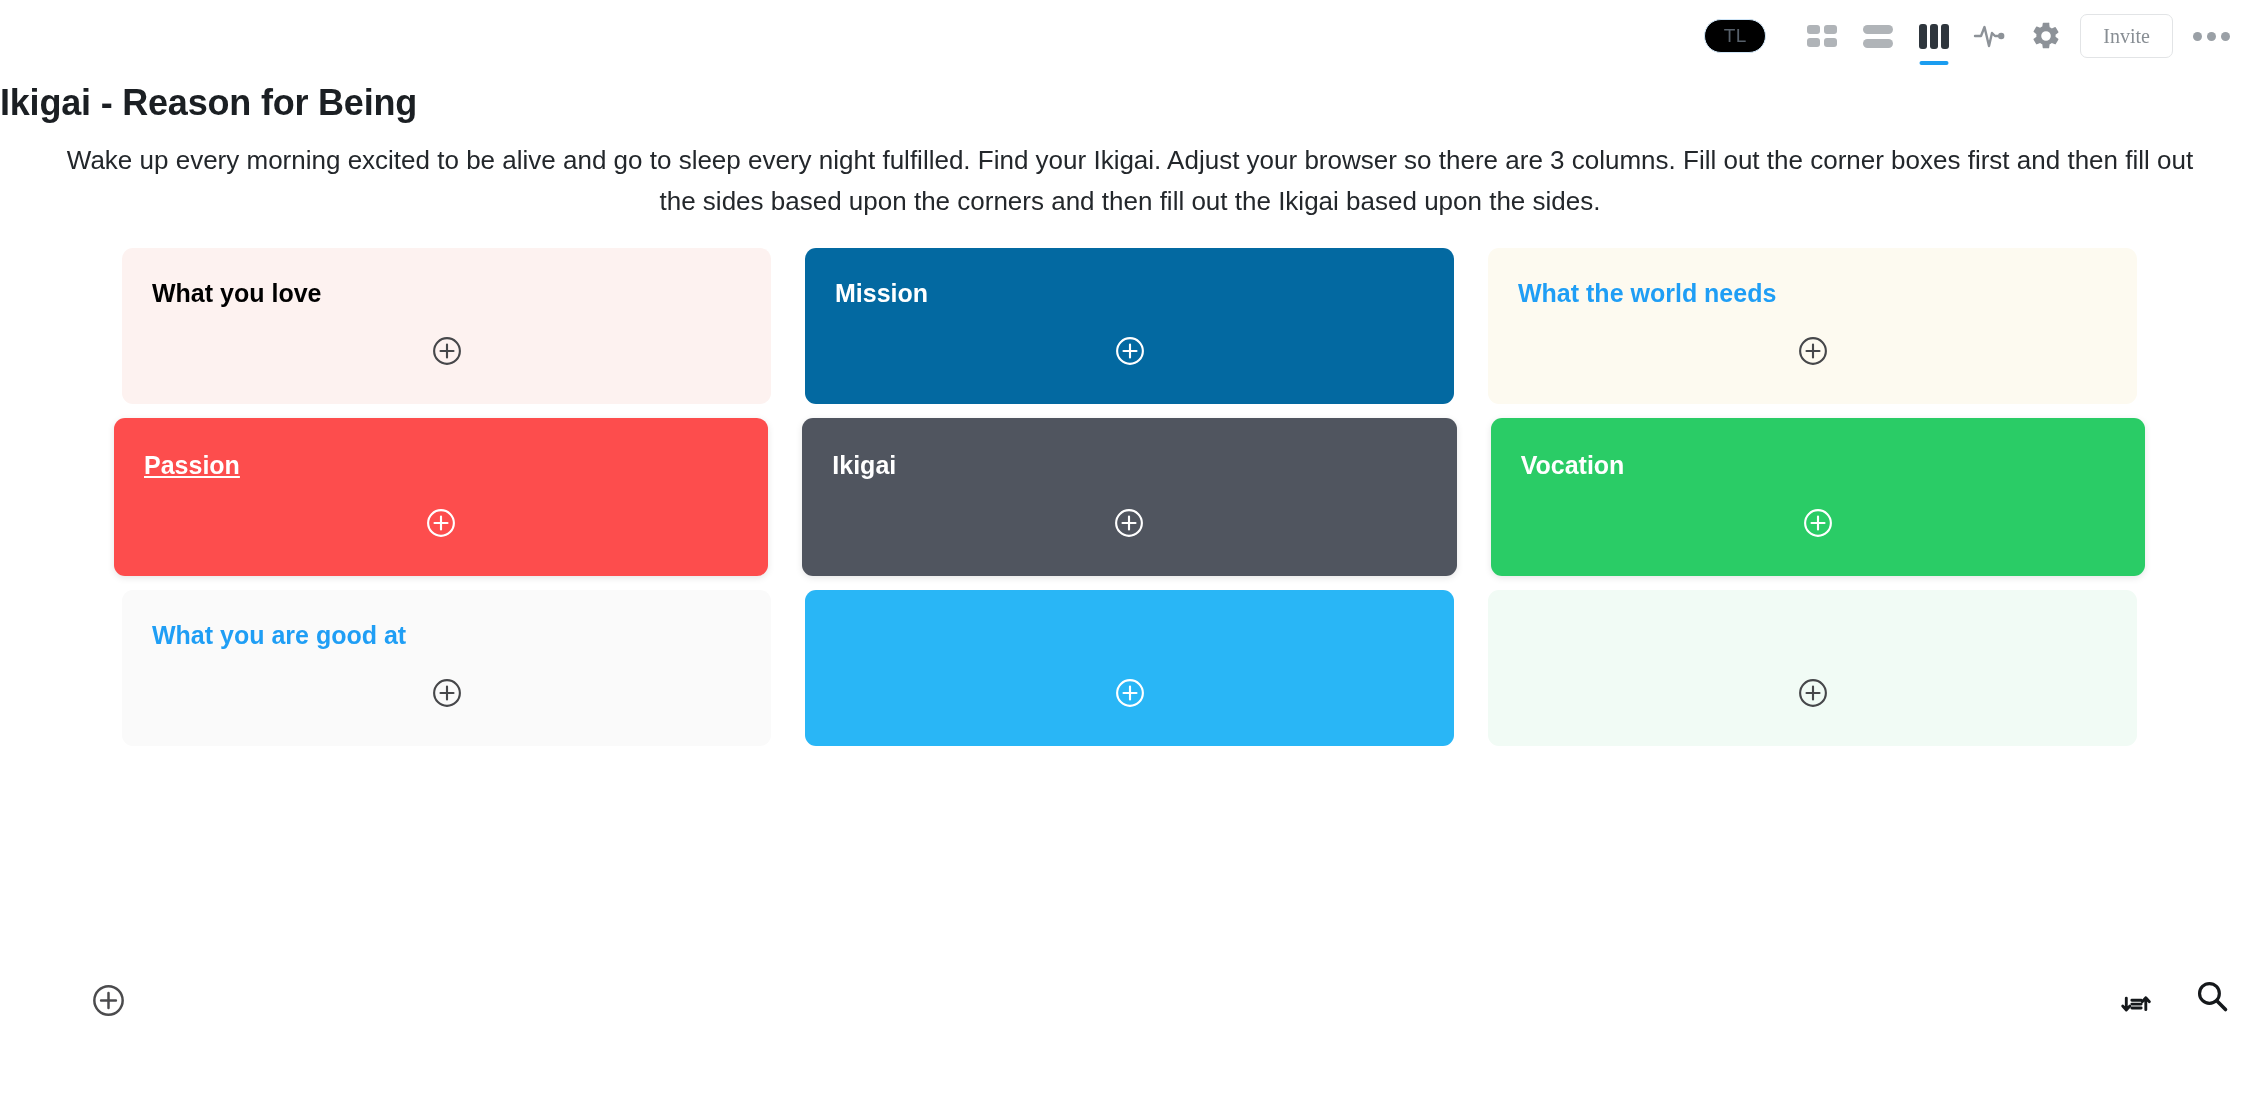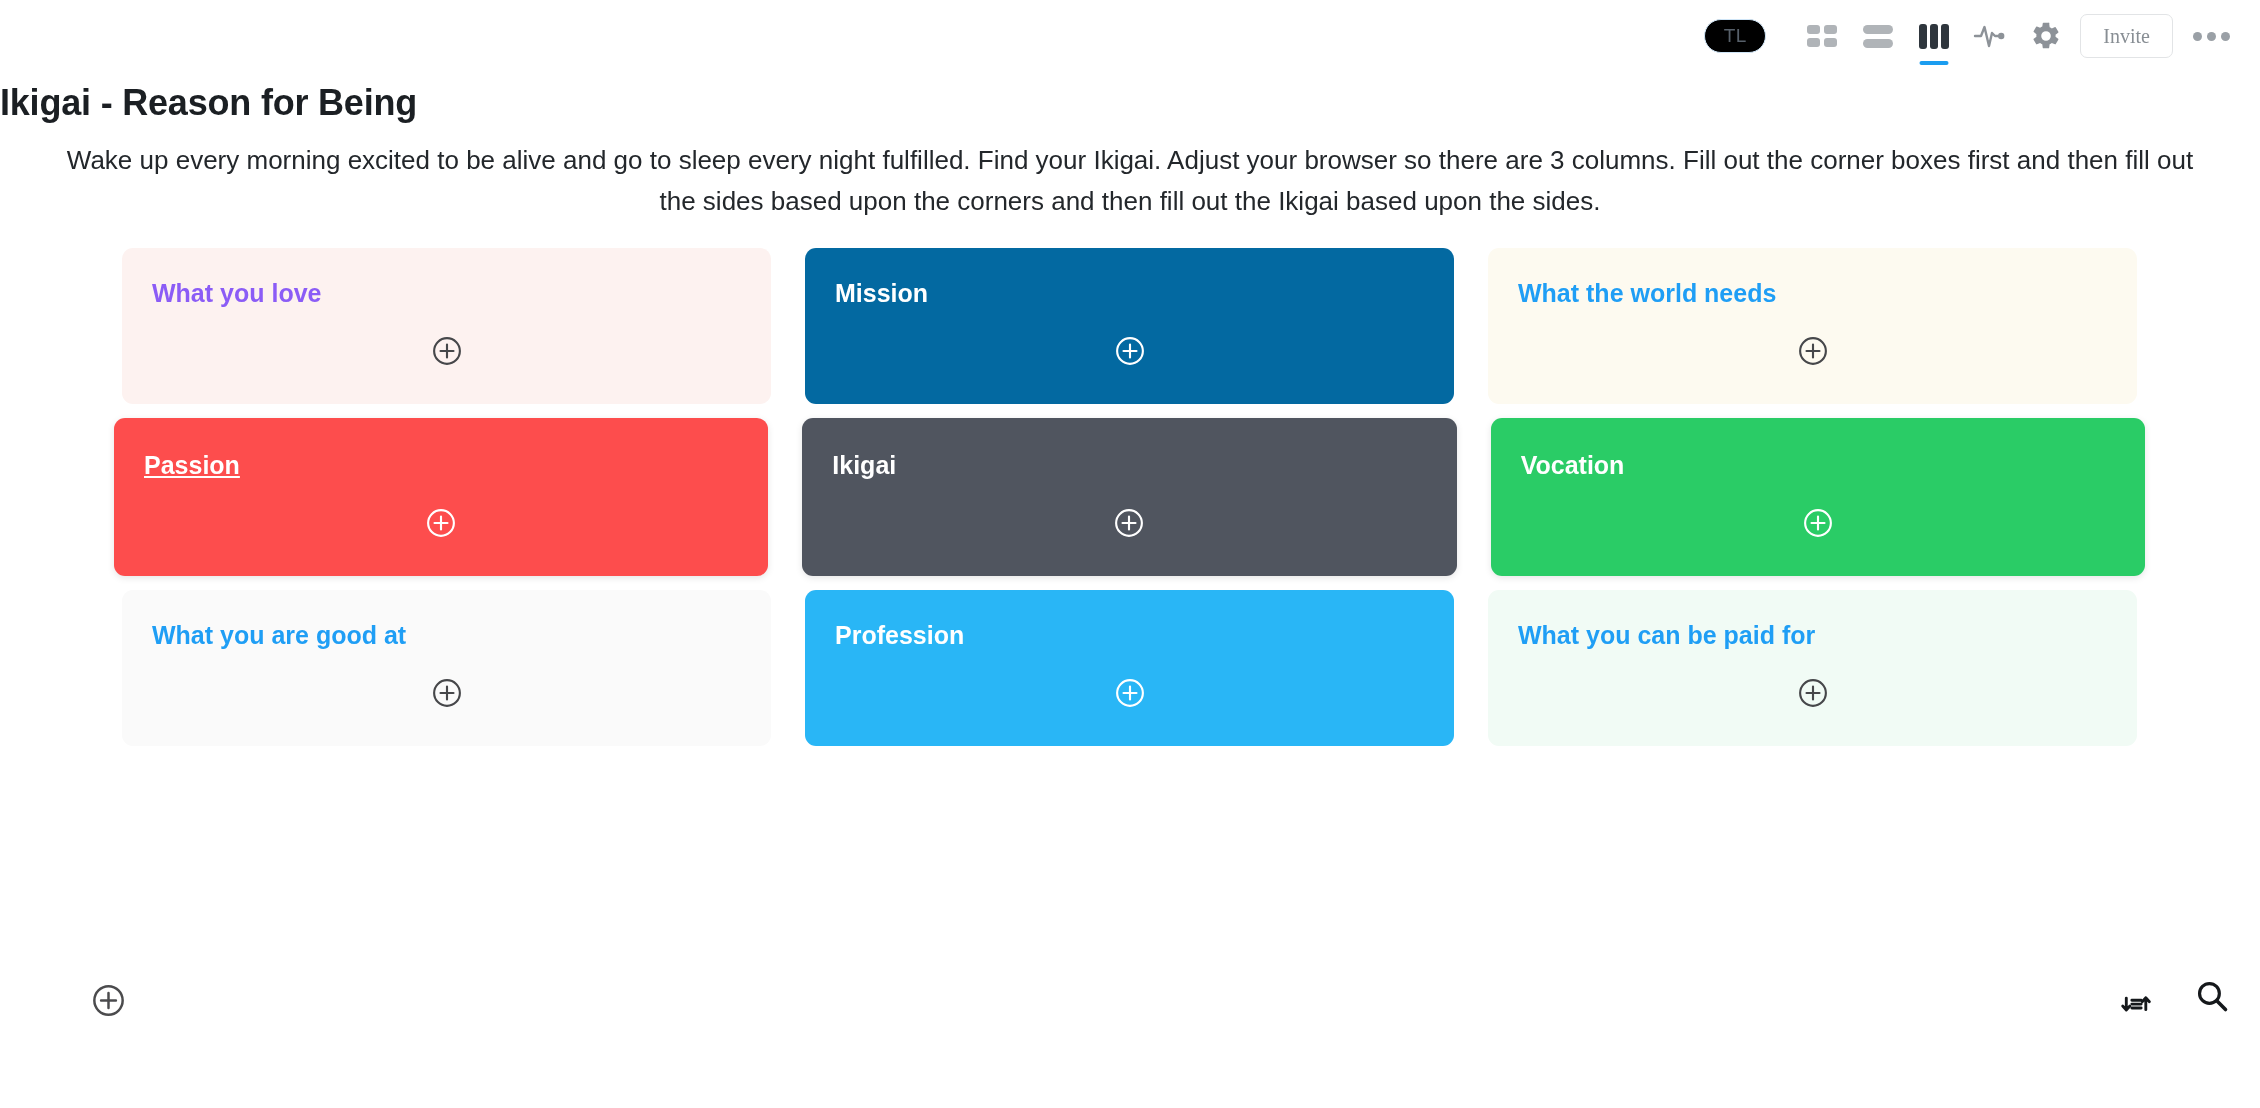--- a/index.html
+++ b/index.html
@@ -231,21 +231,21 @@
 </div>
 
 <div class="page-title">Ikigai - Reason for Being</div>
 <div class="page-desc">Wake up every morning excited to be alive and go to sleep every night fulfilled. Find your Ikigai. Adjust your browser so there are 3 columns. Fill out the corner boxes first and then fill out the sides based upon the corners and then fill out the Ikigai based upon the sides.</div>
 
 <div class="board">
 
   <div class="row row-1">
     <div class="col">
       <div class="card" style="background:#fdf2f0;">
-        <div class="card-title" style="color:#8b5cf6;">What you love</div>
+        <div class="card-title" style="color:#000000;">What you love</div>
         <span class="plus">
           <svg viewBox="0 0 24 24">
               <circle cx="12" cy="12" r="10.3" fill="none" stroke="#46474a" stroke-width="1.7"></circle>
               <path d="M12 6.8v10.4M6.8 12h10.4" stroke="#46474a" stroke-width="1.7" stroke-linecap="round"></path>
             </svg>
         </span>
       </div>
     </div>
     <div class="gap"></div>
     <div class="col">
@@ -319,33 +319,31 @@
           <svg viewBox="0 0 24 24">
               <circle cx="12" cy="12" r="10.3" fill="none" stroke="#46474a" stroke-width="1.7"></circle>
               <path d="M12 6.8v10.4M6.8 12h10.4" stroke="#46474a" stroke-width="1.7" stroke-linecap="round"></path>
             </svg>
         </span>
       </div>
     </div>
     <div class="gap"></div>
     <div class="col">
       <div class="card" style="background:#29b6f6;">
-        <div class="card-title" style="color:#ffffff;">Profession</div>
         <span class="plus">
           <svg viewBox="0 0 24 24">
               <circle cx="12" cy="12" r="10.3" fill="none" stroke="#ffffff" stroke-width="1.7"></circle>
               <path d="M12 6.8v10.4M6.8 12h10.4" stroke="#ffffff" stroke-width="1.7" stroke-linecap="round"></path>
             </svg>
         </span>
       </div>
     </div>
     <div class="gap"></div>
     <div class="col">
       <div class="card" style="background:#f1fbf5;">
-        <div class="card-title" style="color:#1f9ef5;">What you can be paid for</div>
         <span class="plus">
           <svg viewBox="0 0 24 24">
               <circle cx="12" cy="12" r="10.3" fill="none" stroke="#46474a" stroke-width="1.7"></circle>
               <path d="M12 6.8v10.4M6.8 12h10.4" stroke="#46474a" stroke-width="1.7" stroke-linecap="round"></path>
             </svg>
         </span>
       </div>
     </div>
   </div>
 

